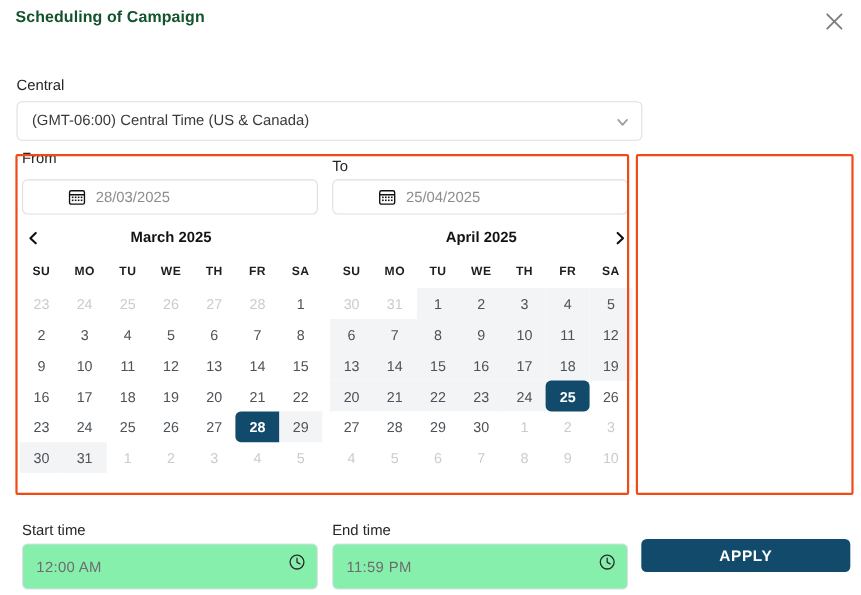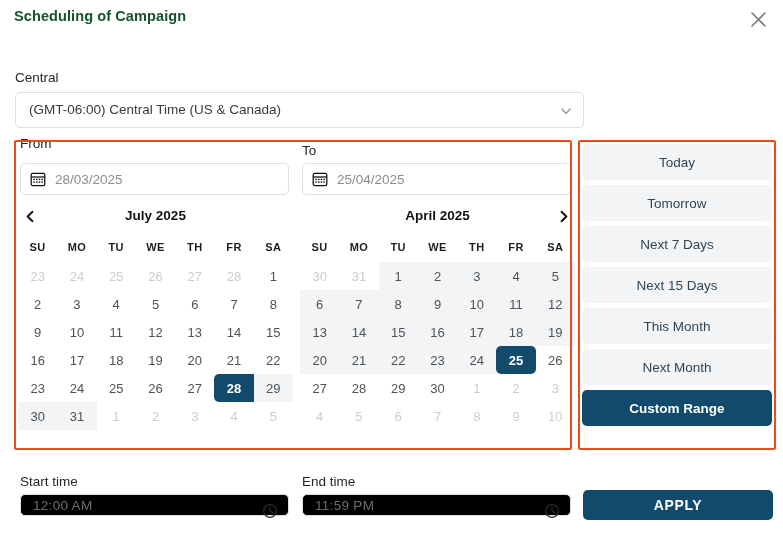--- a/index.html
+++ b/index.html
@@ -64,21 +64,21 @@
     border: 2px solid #f04a16; border-radius: 2px;
     pointer-events: none; z-index: 6;
   }
 
   
   .field-label { position: absolute; font-size: 13.5px; color: #262626; }
   .date-input {
     position: absolute; height: 32px; width: 269px;
     border: 1px solid #dcdfe3; border-radius: 5px;
     background: #fff; cursor: text;
-    display: flex; align-items: center;
+    display: flex; align-items: center; padding-left: 32px;
   }
   .cal-glyph { margin-left: 9px; width: 16px; height: 16px; flex: none; color:#111; }
   .date-text { margin-left: 9px; font-size: 13.5px; color: #8d8d8d; }
 
   
   .cal { position: absolute; top: 202px; width: 275px; }
   .cal-left  { left: 18px; }
   .cal-right { left: 300px; }
 
   .cal-head {
@@ -127,23 +127,23 @@
     font-family: "Liberation Sans", sans-serif;
     font-size: 13.5px; cursor: pointer;
     display: flex; align-items: center; justify-content: center;
   }
   .preset-btn.active {
     background: #114A6B; color: #ffffff; font-weight: 700;
   }
 
   
   .time-input {
-    position: absolute; height: 22px; width: 269px;
+    position: absolute; height: 42px; width: 269px;
     border: 1px solid #dcdfe3; border-radius: 5px;
-    background: #000000; cursor: text; display: flex; align-items: center;
+    background: #86efac; cursor: text; display: flex; align-items: center;
   }
   .time-text { margin-left: 12px; font-size: 13.5px; color: #6d6d6d; letter-spacing:.3px; }
   .clock-glyph { position: absolute; right: 10px; top: 8px; color: #2b2b2b; }
 
   .apply-btn {
     position: absolute; left: 583px; top: 490px;
     width: 190px; height: 30px;
     background: #114A6B; color: #fff; border: none; border-radius: 5px;
     font-family: "Liberation Sans", sans-serif;
     font-size: 14px; font-weight: 700; letter-spacing: .6px;
@@ -217,21 +217,21 @@
     <span class="date-text">25/04/2025</span>
   </div>
 
   <div class="cal cal-left">
     <div class="cal-head">
       <button class="nav-arrow nav-prev" aria-label="previous month">
         <svg width="13" height="13" viewBox="0 0 13 13" fill="none" stroke="currentColor" stroke-width="1.9" stroke-linecap="round" stroke-linejoin="round">
           <polyline points="8.5,1.8 3.6,6.5 8.5,11.2"></polyline>
         </svg>
       </button>
-      <div class="cal-title">July 2025</div>
+      <div class="cal-title">March 2025</div>
     </div>
     <div class="dow-row" id="dow-0">
         <div class="dow">SU</div>
         <div class="dow">MO</div>
         <div class="dow">TU</div>
         <div class="dow">WE</div>
         <div class="dow">TH</div>
         <div class="dow">FR</div>
         <div class="dow">SA</div>
       </div>
@@ -338,29 +338,20 @@
         <div class="day muted">4</div>
         <div class="day muted">5</div>
         <div class="day muted">6</div>
         <div class="day muted">7</div>
         <div class="day muted">8</div>
         <div class="day muted">9</div>
         <div class="day muted">10</div>
       </div>
   </div>
 
-  <div class="presets" id="presets">
-      <button class="preset-btn">Today</button>
-      <button class="preset-btn">Tomorrow</button>
-      <button class="preset-btn">Next 7 Days</button>
-      <button class="preset-btn">Next 15 Days</button>
-      <button class="preset-btn">This Month</button>
-      <button class="preset-btn">Next Month</button>
-      <button class="preset-btn active">Custom Range</button>
-    </div>
 
   <div class="frame-calendars"></div>
   <div class="frame-presets"></div>
 
   <div class="field-label" style="left:20px; top:474px;">Start time</div>
   <div class="time-input" style="left:20px; top:494px;">
     <span class="time-text">12:00  AM</span>
     <span class="clock-glyph">
       <svg width="16" height="16" viewBox="0 0 16 16" fill="none" stroke="currentColor" stroke-width="1.2">
         <circle cx="8" cy="8" r="6.3"></circle>

